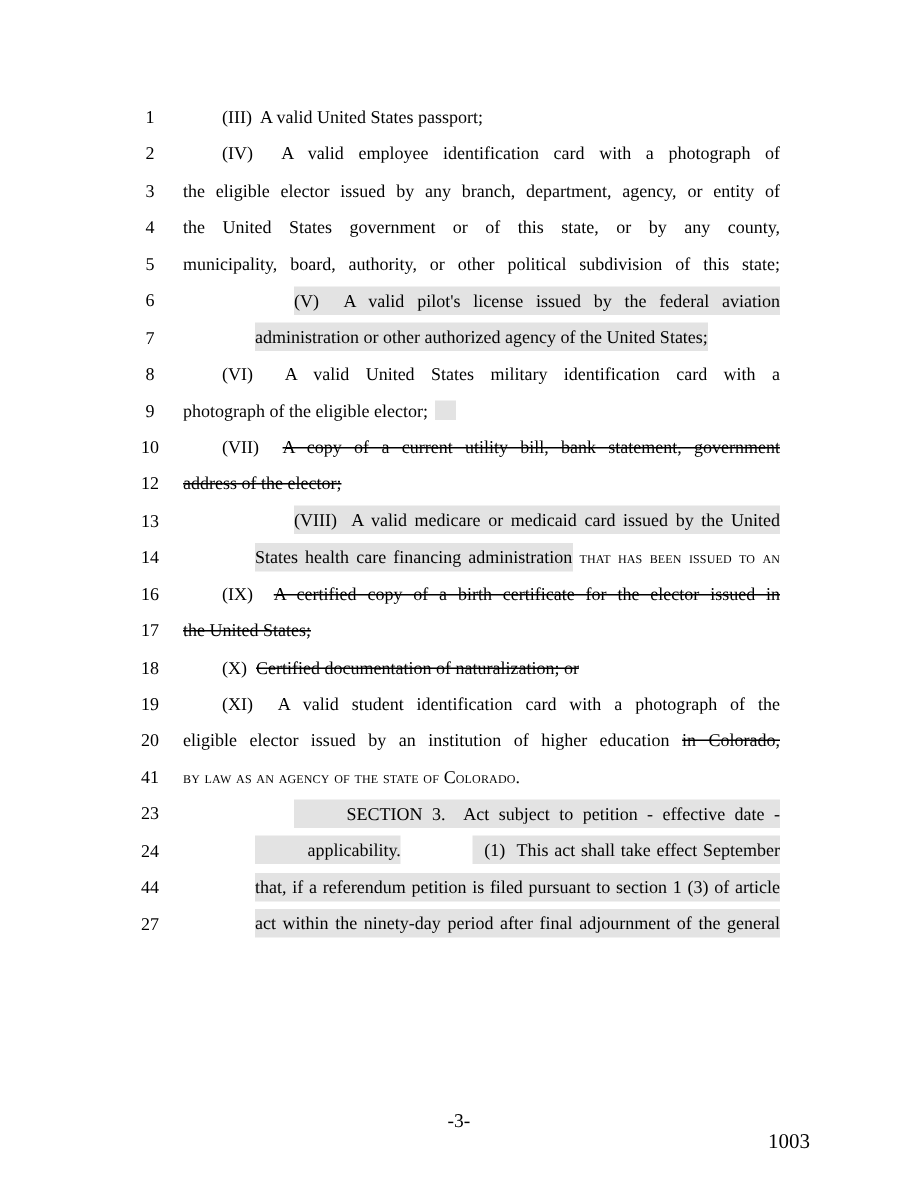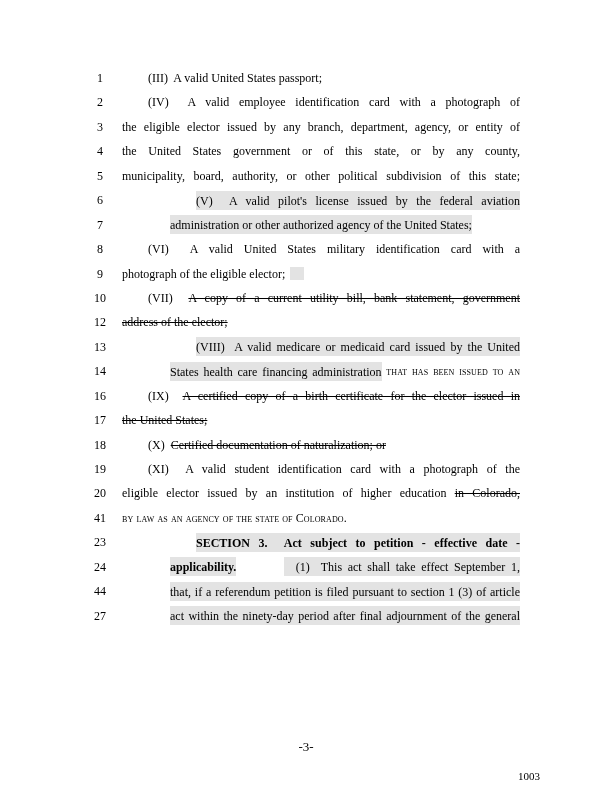--- a/index.html
+++ b/index.html
@@ -12,30 +12,30 @@
   .num {
     position:absolute; left:-34px; width:24px; top:0;
     text-align:center; font-size:12px; color:#000;
   }
   .text { height:100%; overflow:hidden; text-align:justify; }
   .text.j { text-align-last:justify; }
   .text.ind { padding-left:26px; }
   .hl { background:var(--hl,#e3e3e3); padding-top:2.5px; padding-bottom:2.5px;margin-left:48px; }
   .strike { text-decoration:line-through; text-decoration-thickness:1px; }
   .sc { font-variant:small-caps; letter-spacing:0.1px; }
-  .bold { font-weight:bold; }
+  .bold { font-weight:normal;padding-left:35px; }
   .hl-block {
     display:inline-block; width:14px; height:13px; margin-left:5px;
     background:var(--hl,#e3e3e3); vertical-align:-2px;
   }
   .footer-page {
     position:absolute; left:0; right:0; top:739px; text-align:center; font-size:13px;
   }
   .footer-doc {
-    position:absolute; top:770px; right:72px; font-size:11px;text-align:right;
+    position:absolute; top:754px; right:72px; font-size:14px;text-align:right;
   }
 </style>
 </head>
 <body>
 
 <div class="page">
   <div class="content" id="doc-lines">
       <div class="line">
         <span class="num">1</span>
         <div class="text ind"><span class="">(III)&nbsp; A valid United States passport;</span></div>

